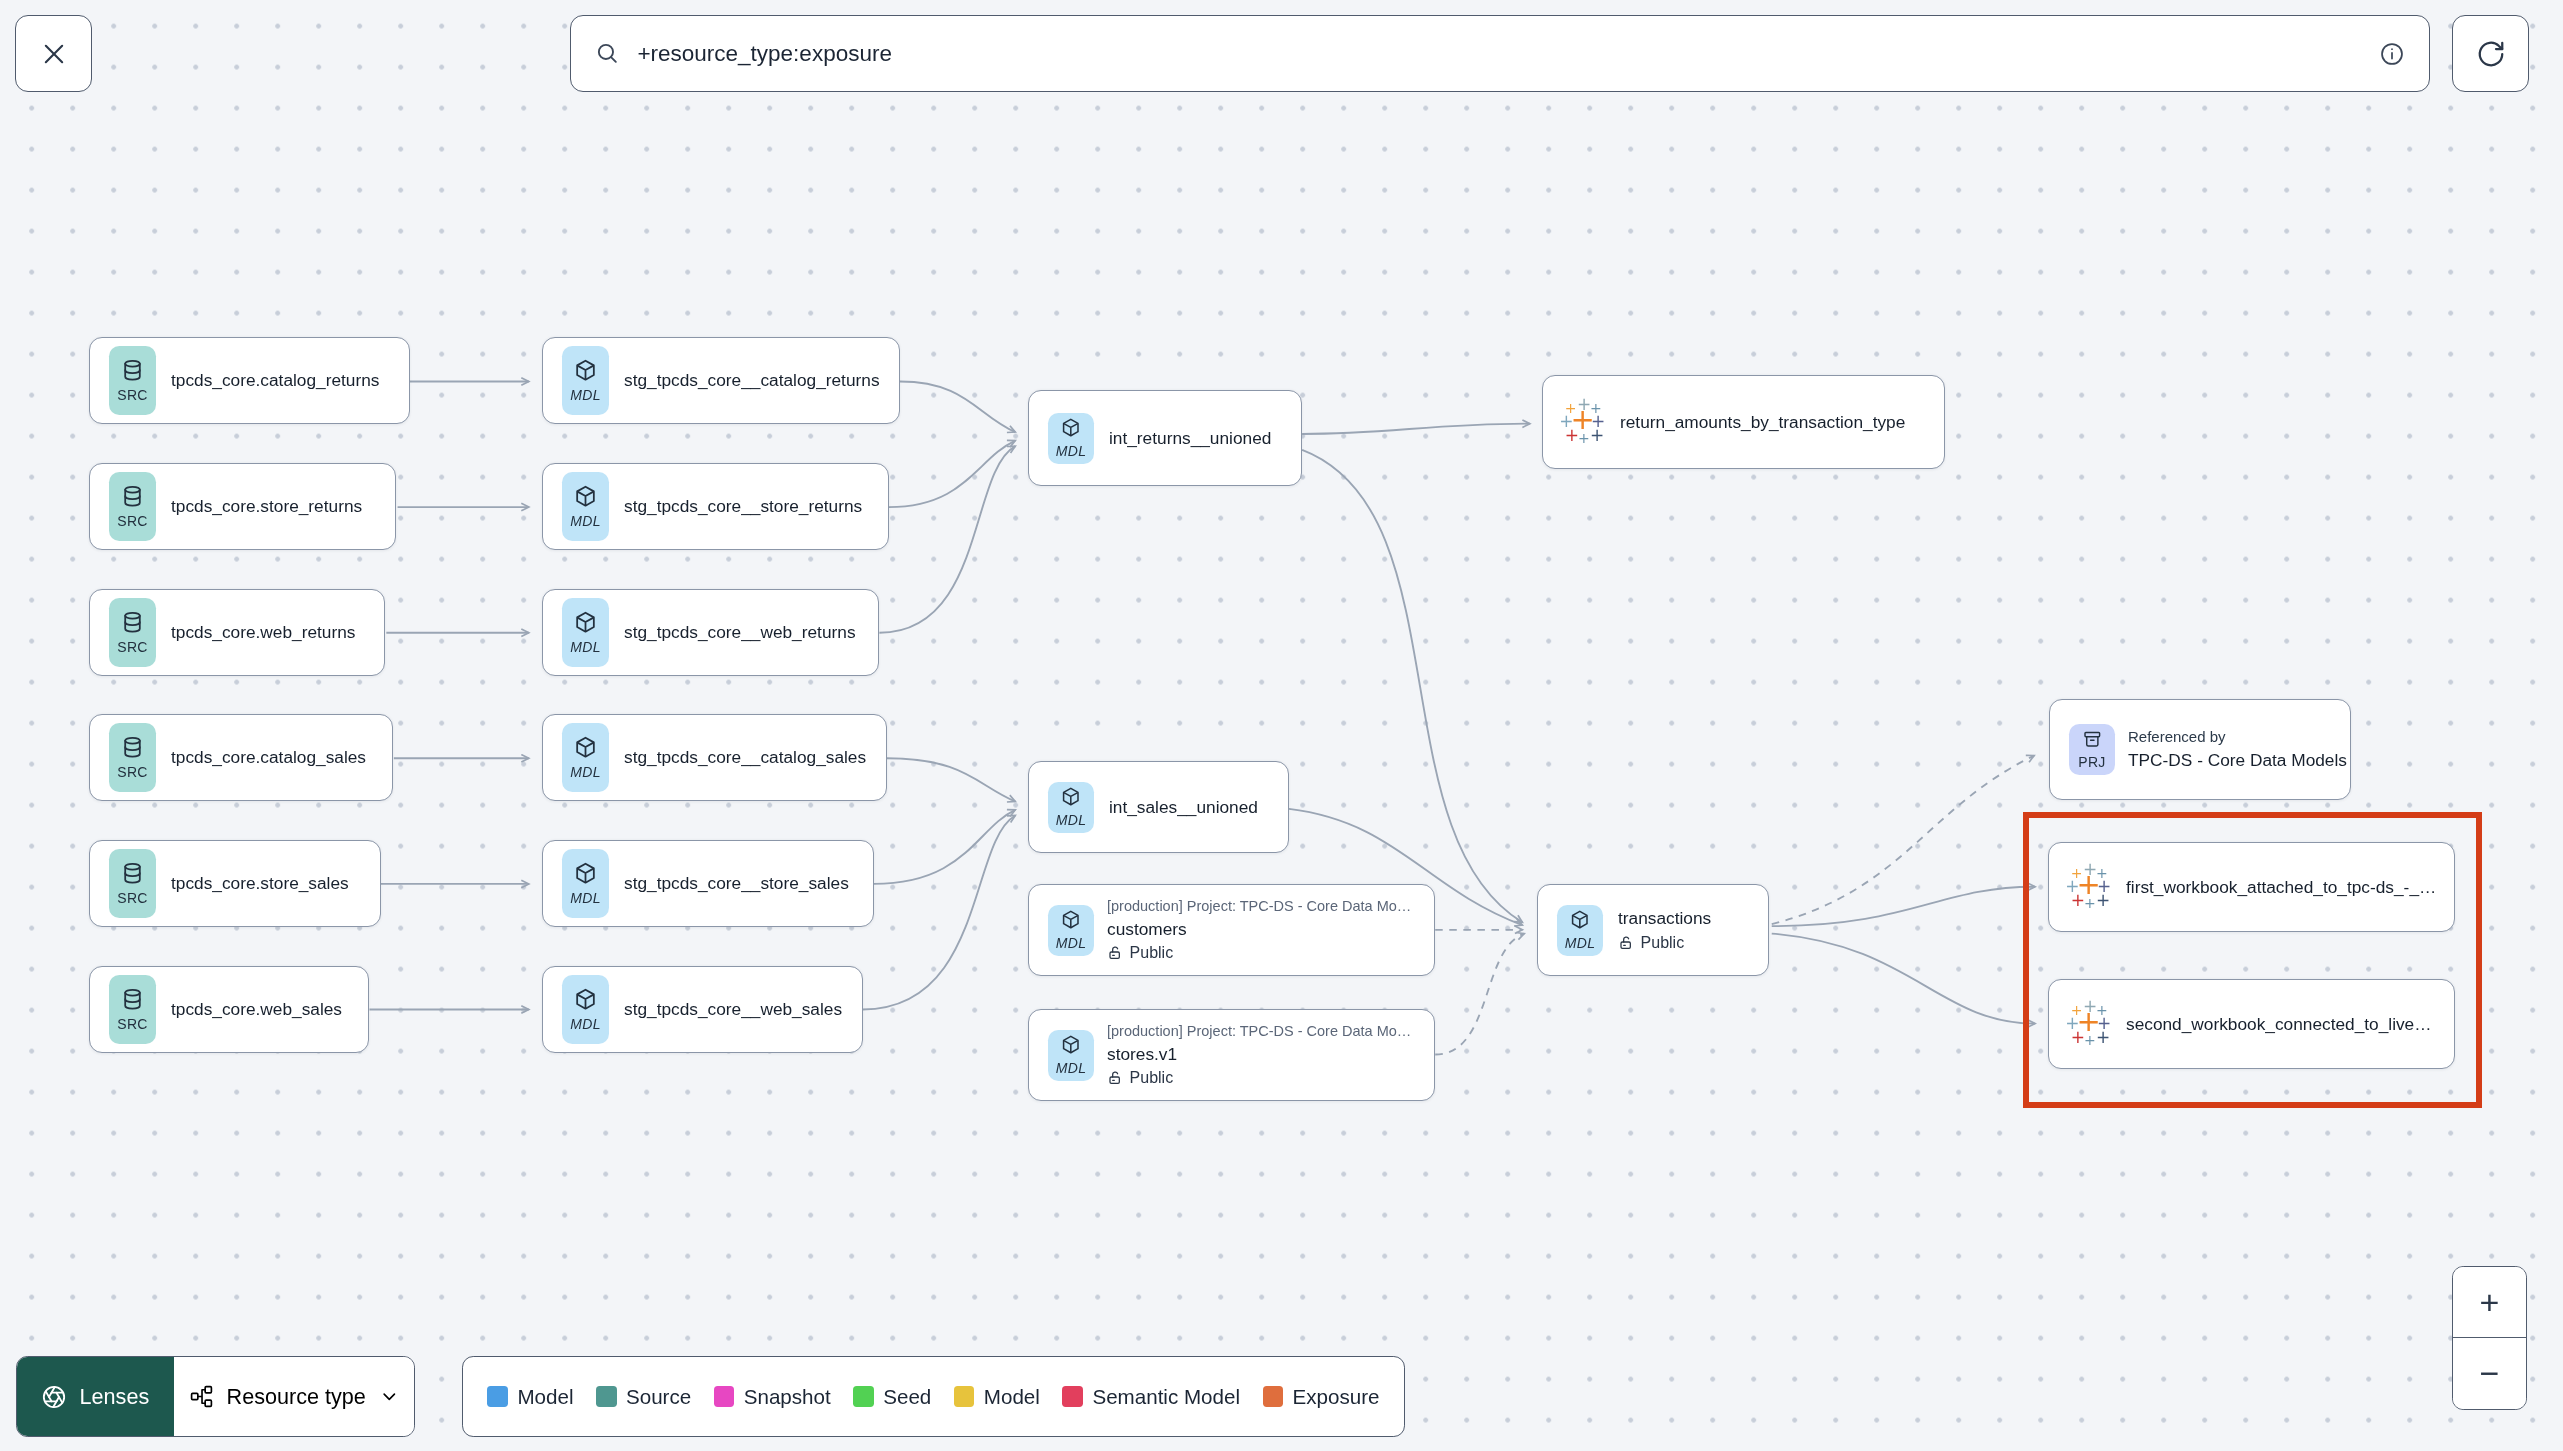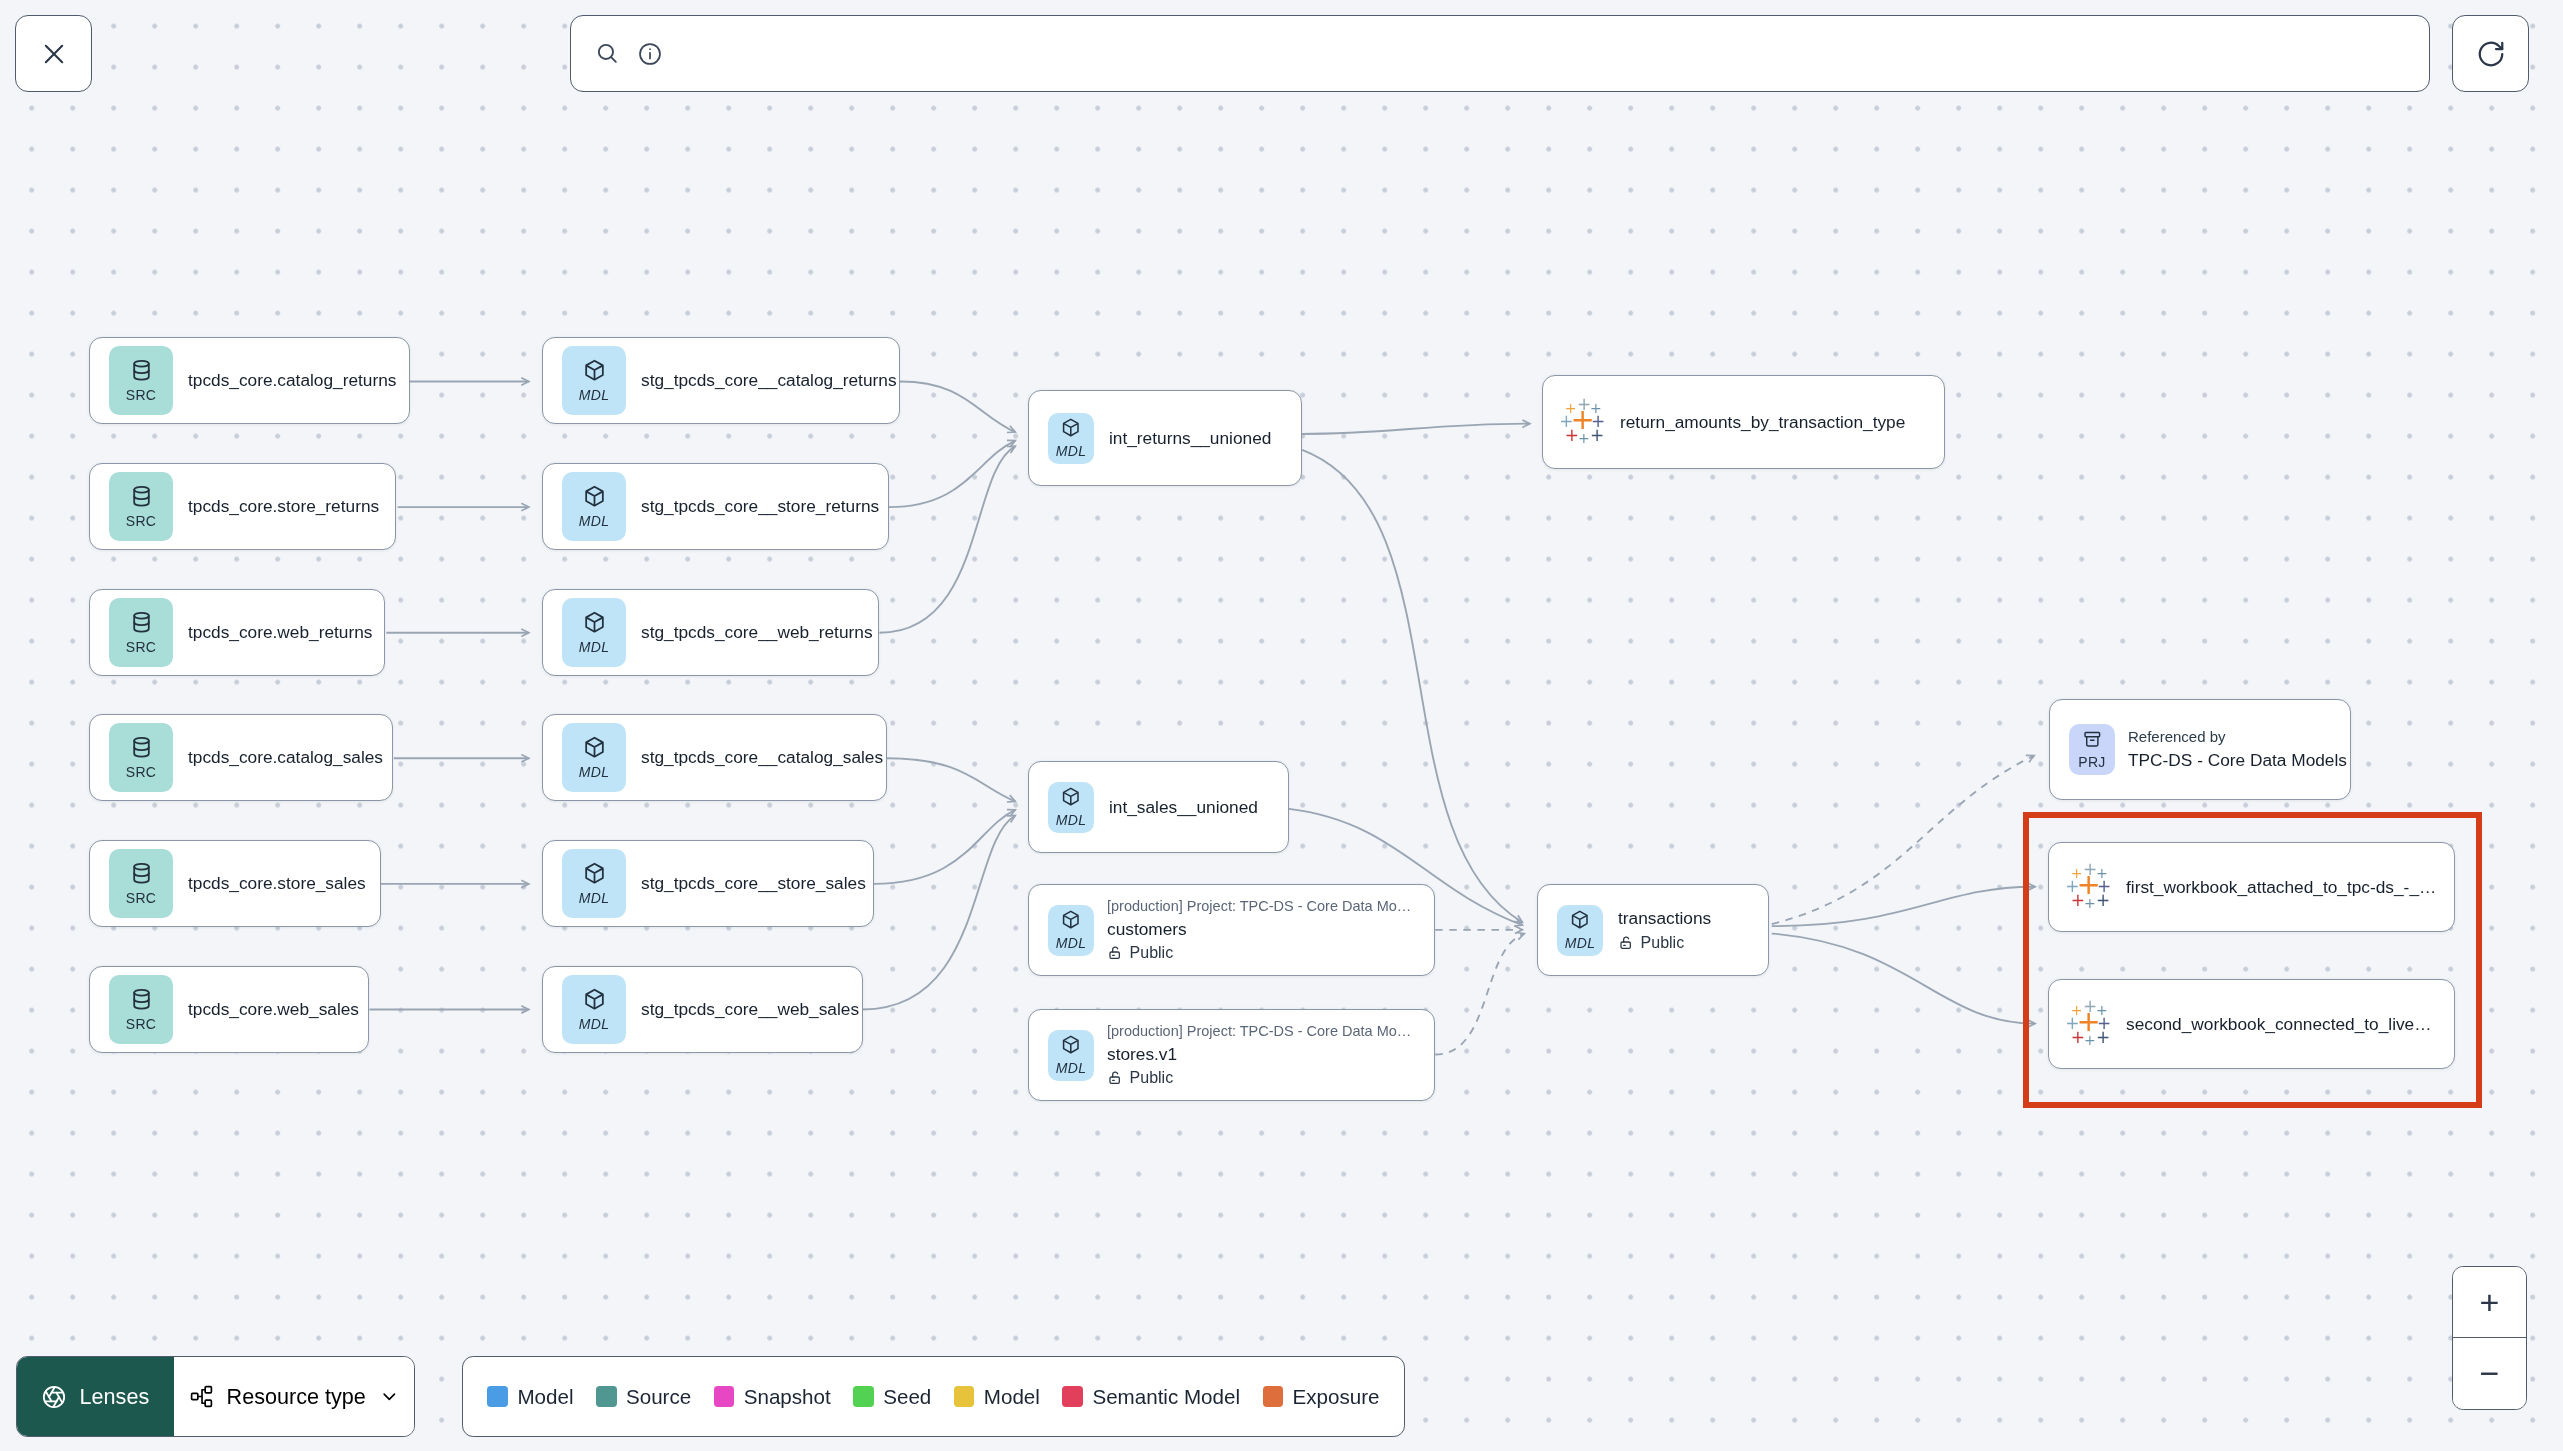--- a/index.html
+++ b/index.html
@@ -32,21 +32,21 @@
   
   .node {
     position:absolute; background:#fff; border:1.9px solid #8b96a8; border-radius:13px;
     display:flex; align-items:center; padding:0 19px; gap:15px; z-index:3;
     box-shadow:0 0.9px 2.8px rgba(30,42,60,.07); cursor:pointer;
   }
   .pill {
     flex:none; display:flex; flex-direction:column; align-items:center; justify-content:center;
     gap:3.7px; border-radius:10.3px; color:#23313f;
   }
-  .pill-lg { width:64px; height:69px; }
+  .pill-lg { width:47px; height:69px; }
   .pill-sm { width:46px; height:51px; }
   .pill-src { background:#a9ddd8; }
   .pill-mdl { background:#bfe4f8;font-style:italic; }
   .pill-prj { background:#cad5fa; }
   .pill .badge { font-size:14px; letter-spacing:0.3px; }
   .label { font-size:17.3px; color:#17202d; white-space:nowrap; }
   .meta  { font-size:14.5px; color:#5b6678; white-space:nowrap; }
   .node .col { display:flex; flex-direction:column; gap:6.6px; justify-content:center; }
   .access { display:flex; align-items:center; gap:6.6px; font-size:16px; color:#2b3646; }
   .prj-title { font-size:15px; color:#2c3a4a; }
@@ -415,20 +415,21 @@
   <div class="chip" id="close-btn">
     <svg class="icon" width="28" height="28" viewBox="0 0 24 24" fill="none" stroke="currentColor" stroke-width="1.8" stroke-linecap="round">
         <path d="M5 5l14 14M19 5 5 19"></path>
       </svg>
   </div>
   <div class="chip" id="search-bar">
     <svg class="icon" width="25" height="25" viewBox="0 0 24 24" fill="none" stroke="currentColor" stroke-width="1.8" stroke-linecap="round">
         <circle cx="10.5" cy="10.5" r="6.8"></circle>
         <path d="M15.4 15.4 20 20"></path>
       </svg>
+    <input id="search-input" type="text" value="+resource_type:exposure" style="">
     <svg class="icon" width="26" height="26" viewBox="0 0 24 24" fill="none" stroke="currentColor" stroke-width="1.6" stroke-linecap="round">
         <circle cx="12" cy="12" r="9.2"></circle>
         <path d="M12 11v5.2"></path>
         <path d="M12 7.6h.01"></path>
       </svg>
   </div>
   <div class="chip" id="refresh-btn">
     <svg class="icon" width="30" height="30" viewBox="0 0 24 24" fill="none" stroke="currentColor" stroke-width="1.8" stroke-linecap="round" stroke-linejoin="round">
         <path d="M21 12a9 9 0 1 1-2.64-6.36L21 8"></path>
         <polyline points="21 3 21 8 16 8"></polyline>

